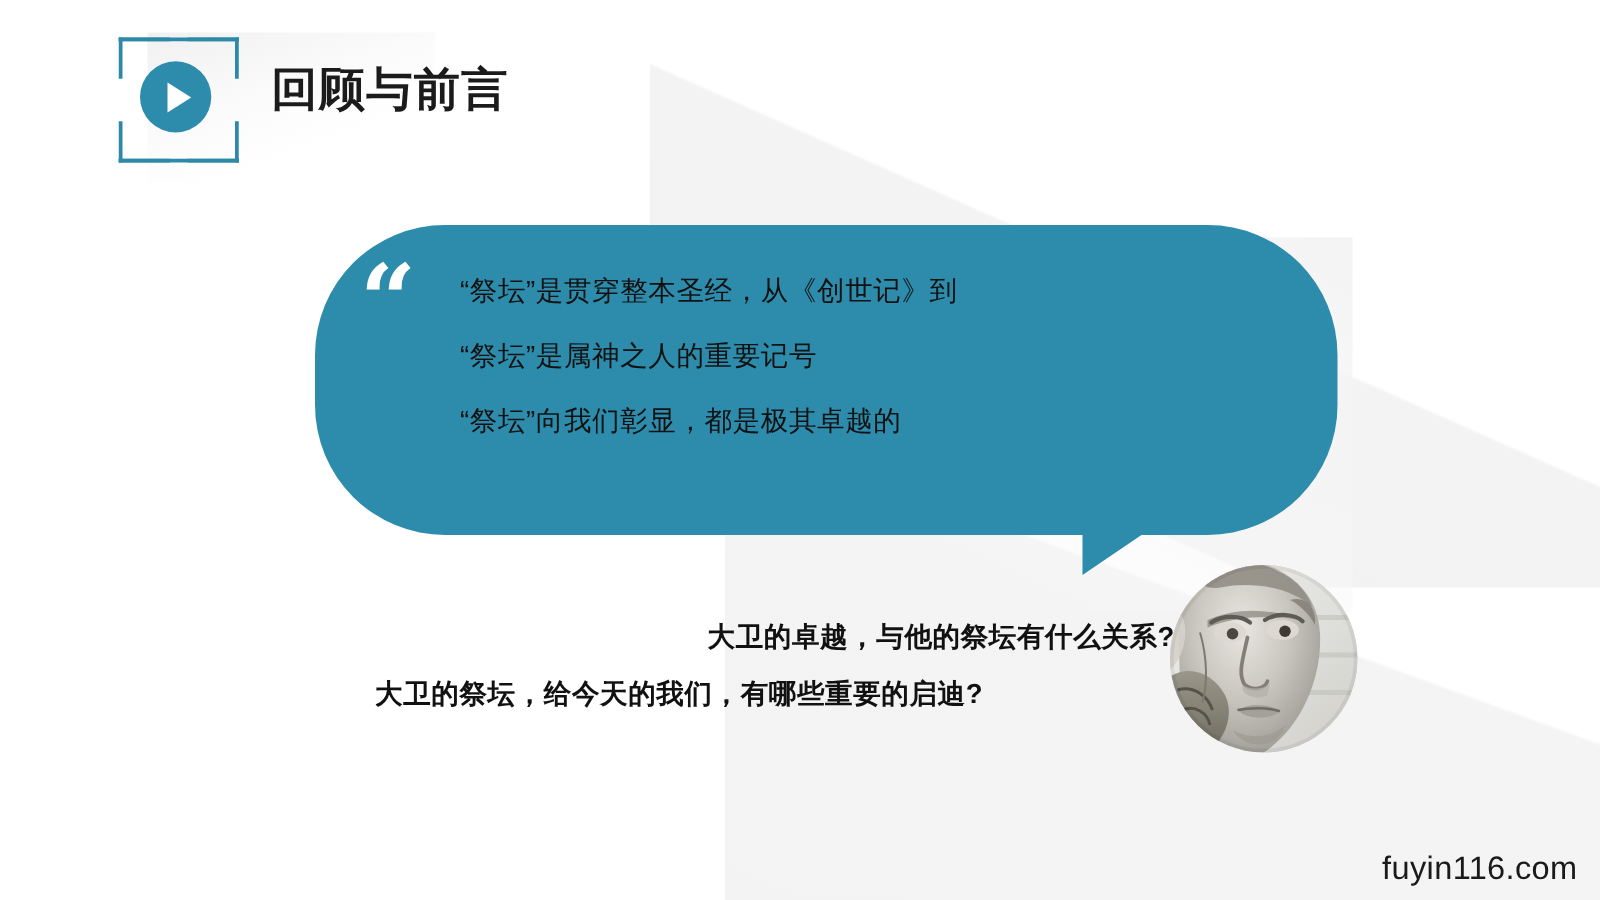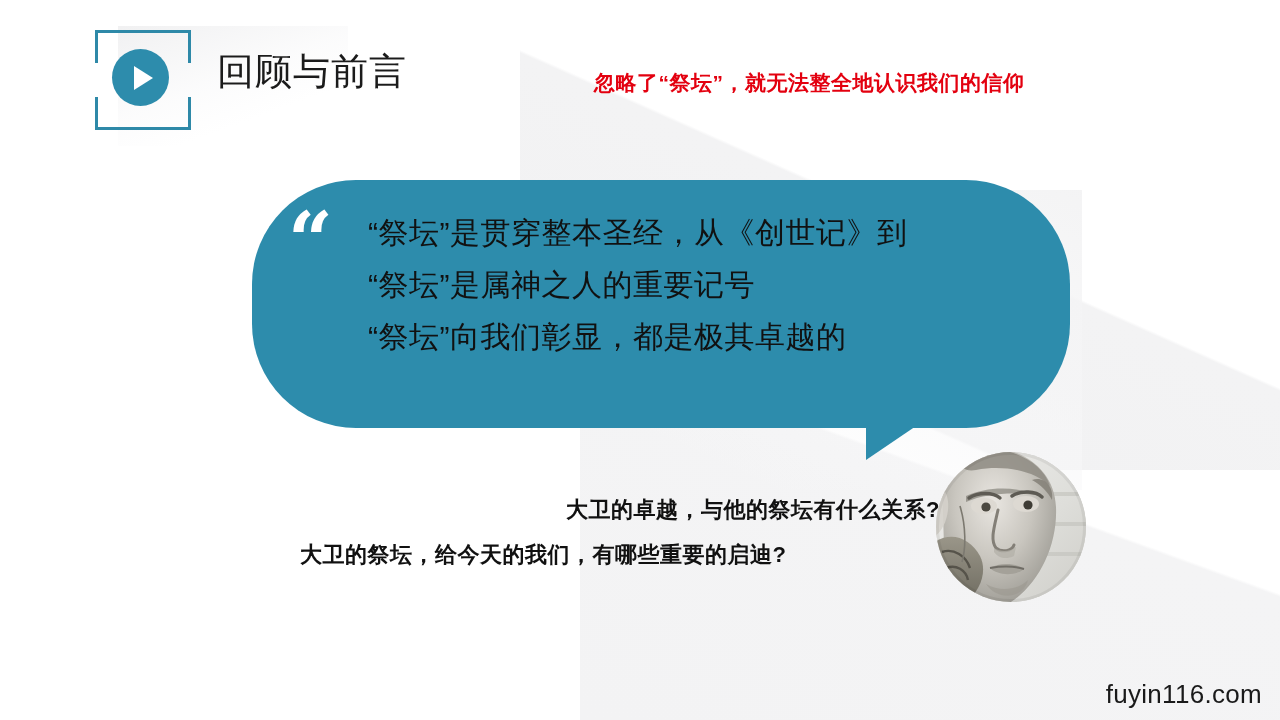--- a/index.html
+++ b/index.html
@@ -61,21 +61,21 @@
   }
   .play-circle .tri{
     width:0;height:0;margin-left:5px;
     border-left:19px solid #ffffff;
     border-top:12px solid transparent;
     border-bottom:12px solid transparent;
   }
 
   #slide-title{
     position:absolute;left:217px;top:51px;
-    font-size:37px;font-weight:normal;color:#1b1b1b;
+    font-size:37px;font-weight:bold;color:#1b1b1b;
     letter-spacing:1px;line-height:1.15;
     white-space:nowrap;
   }
   #headline{
     position:absolute;left:594px;top:69px;
     font-size:21px;font-weight:bold;color:#e3000f;
     letter-spacing:0.5px;white-space:nowrap;
   }
 
   
@@ -100,21 +100,21 @@
   #quote-mark{
     position:absolute;left:36px;top:22px;
     font-size:78px;line-height:1;color:#ffffff;
     font-family:"DejaVu Serif","Liberation Serif",serif;
     font-weight:bold;
     letter-spacing:-2px;
   }
   #bubble-text{
     position:absolute;left:116px;top:27px;
     width:690px;
-    font-size:30px;line-height:52px;color:#111111;
+    font-size:22px;line-height:52px;color:#111111;
     letter-spacing:0.5px;
   }
   #bubble-text .ln{display:block;white-space:nowrap;}
 
   
   #questions{
     position:absolute;left:300px;top:487px;width:640px;
     font-size:22px;font-weight:bold;color:#111111;
     line-height:45px;letter-spacing:0.5px;
   }
@@ -157,21 +157,20 @@
       <div class="corner bl"></div>
       <div class="corner br"></div>
     </div>
 
     <div class="play-circle">
       <div class="tri"></div>
     </div>
 
     <div id="slide-title">回顾与前言</div>
 
-    <div id="headline">忽略了“祭坛”，就无法整全地认识我们的信仰</div>
   </div>
 
   <div id="bubble-wrap">
     <div id="bubble-shadow"></div>
     <div id="bubble"></div>
     <div id="bubble-tail"></div>
 
     <div id="quote-mark">“</div>
 
     <div id="bubble-text">

